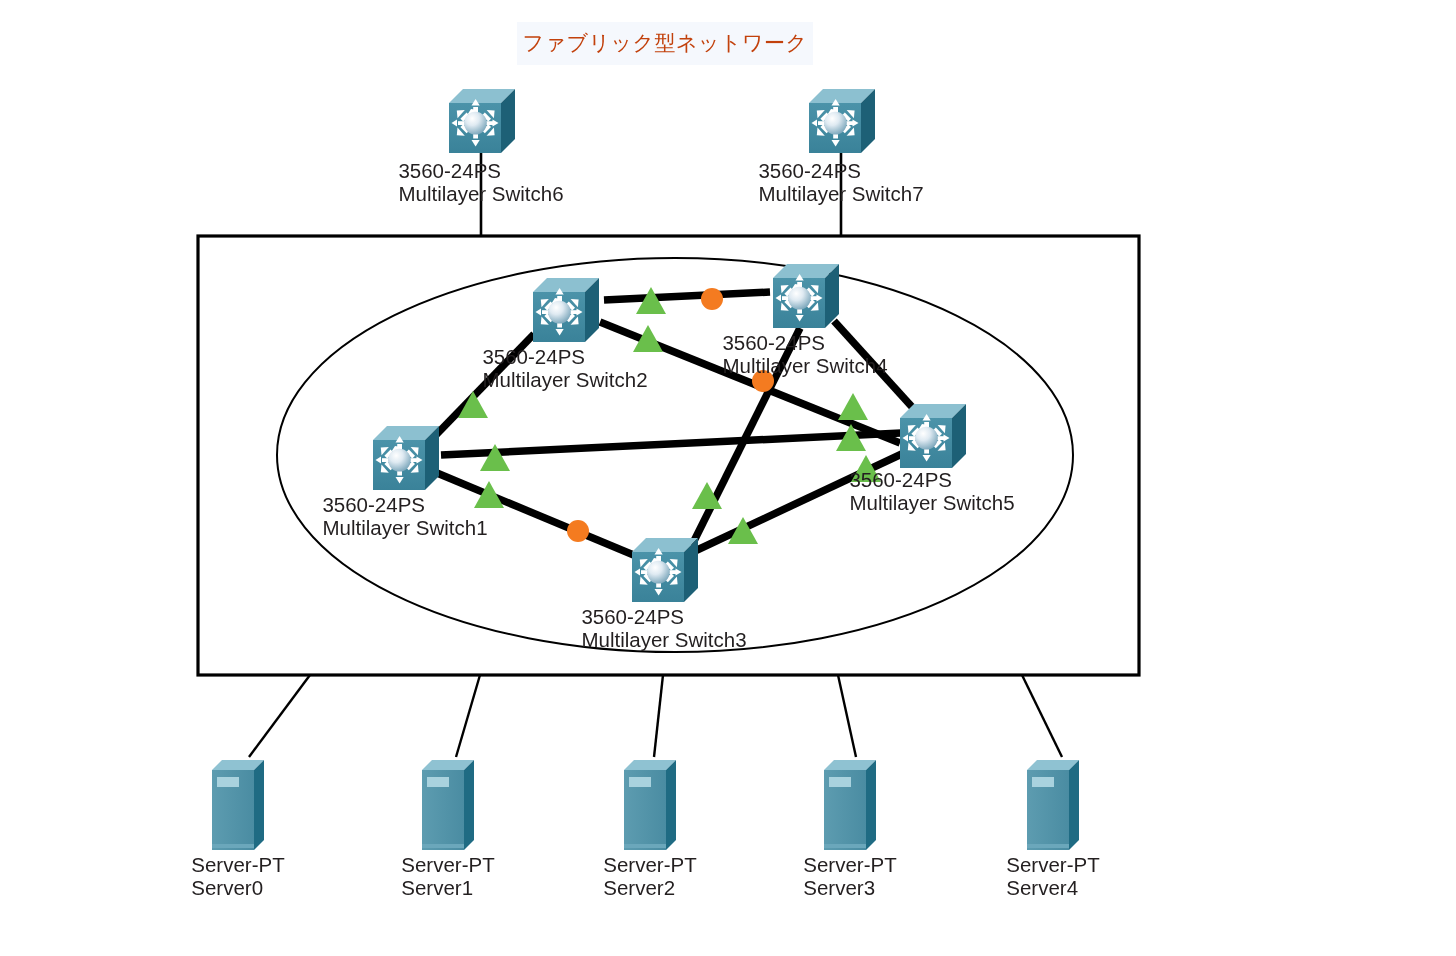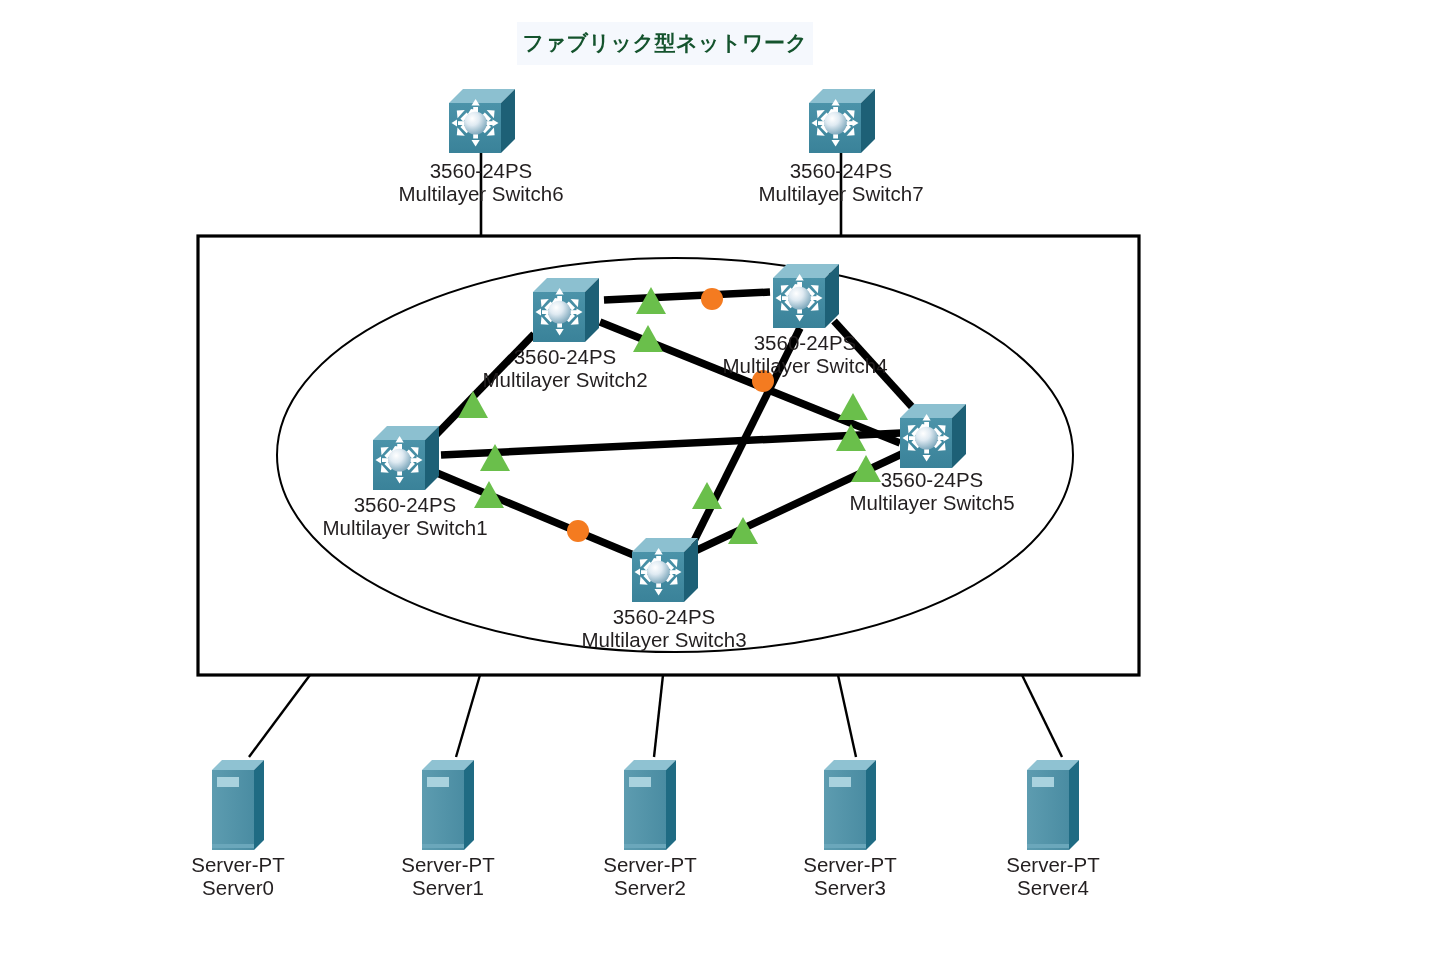--- a/index.html
+++ b/index.html
@@ -8,29 +8,29 @@
     background:#ffffff;
     font-family:"Liberation Sans","DejaVu Sans",sans-serif;
     color:#231f20;
   }
   #stage{position:absolute;left:0;top:0;width:1456px;height:956px;}
   svg.layer{position:absolute;left:0;top:0;width:1456px;height:956px;overflow:visible;}
 
   .title-box{
     position:absolute;background:#f5f8fd;
     font-size:21px;line-height:1.25;letter-spacing:.5px;
-    color:#14532d;white-space:nowrap;
-    display:flex;align-items:center;justify-content:center;font-weight:bold;
+    color:#c2410c;white-space:nowrap;
+    display:flex;align-items:center;justify-content:center;
   }
   #title-fabric{left:517px;top:22px;width:296px;height:43px;}
   #label-fabric-network{left:1155px;top:416px;width:281px;height:48px;justify-content:flex-start;padding-left:12px;box-sizing:border-box;}
 
   .node{position:absolute;}
   .node-caption{
-    position:absolute;text-align:center;white-space:nowrap;
+    position:absolute;white-space:nowrap;
     font-size:20.5px;line-height:23px;color:#231f20;
     left:50%;transform:translateX(-50%);
   }
   .node-caption .ln{display:block;}
 </style>
 </head>
 <body>
 
 <div id="stage">
 

